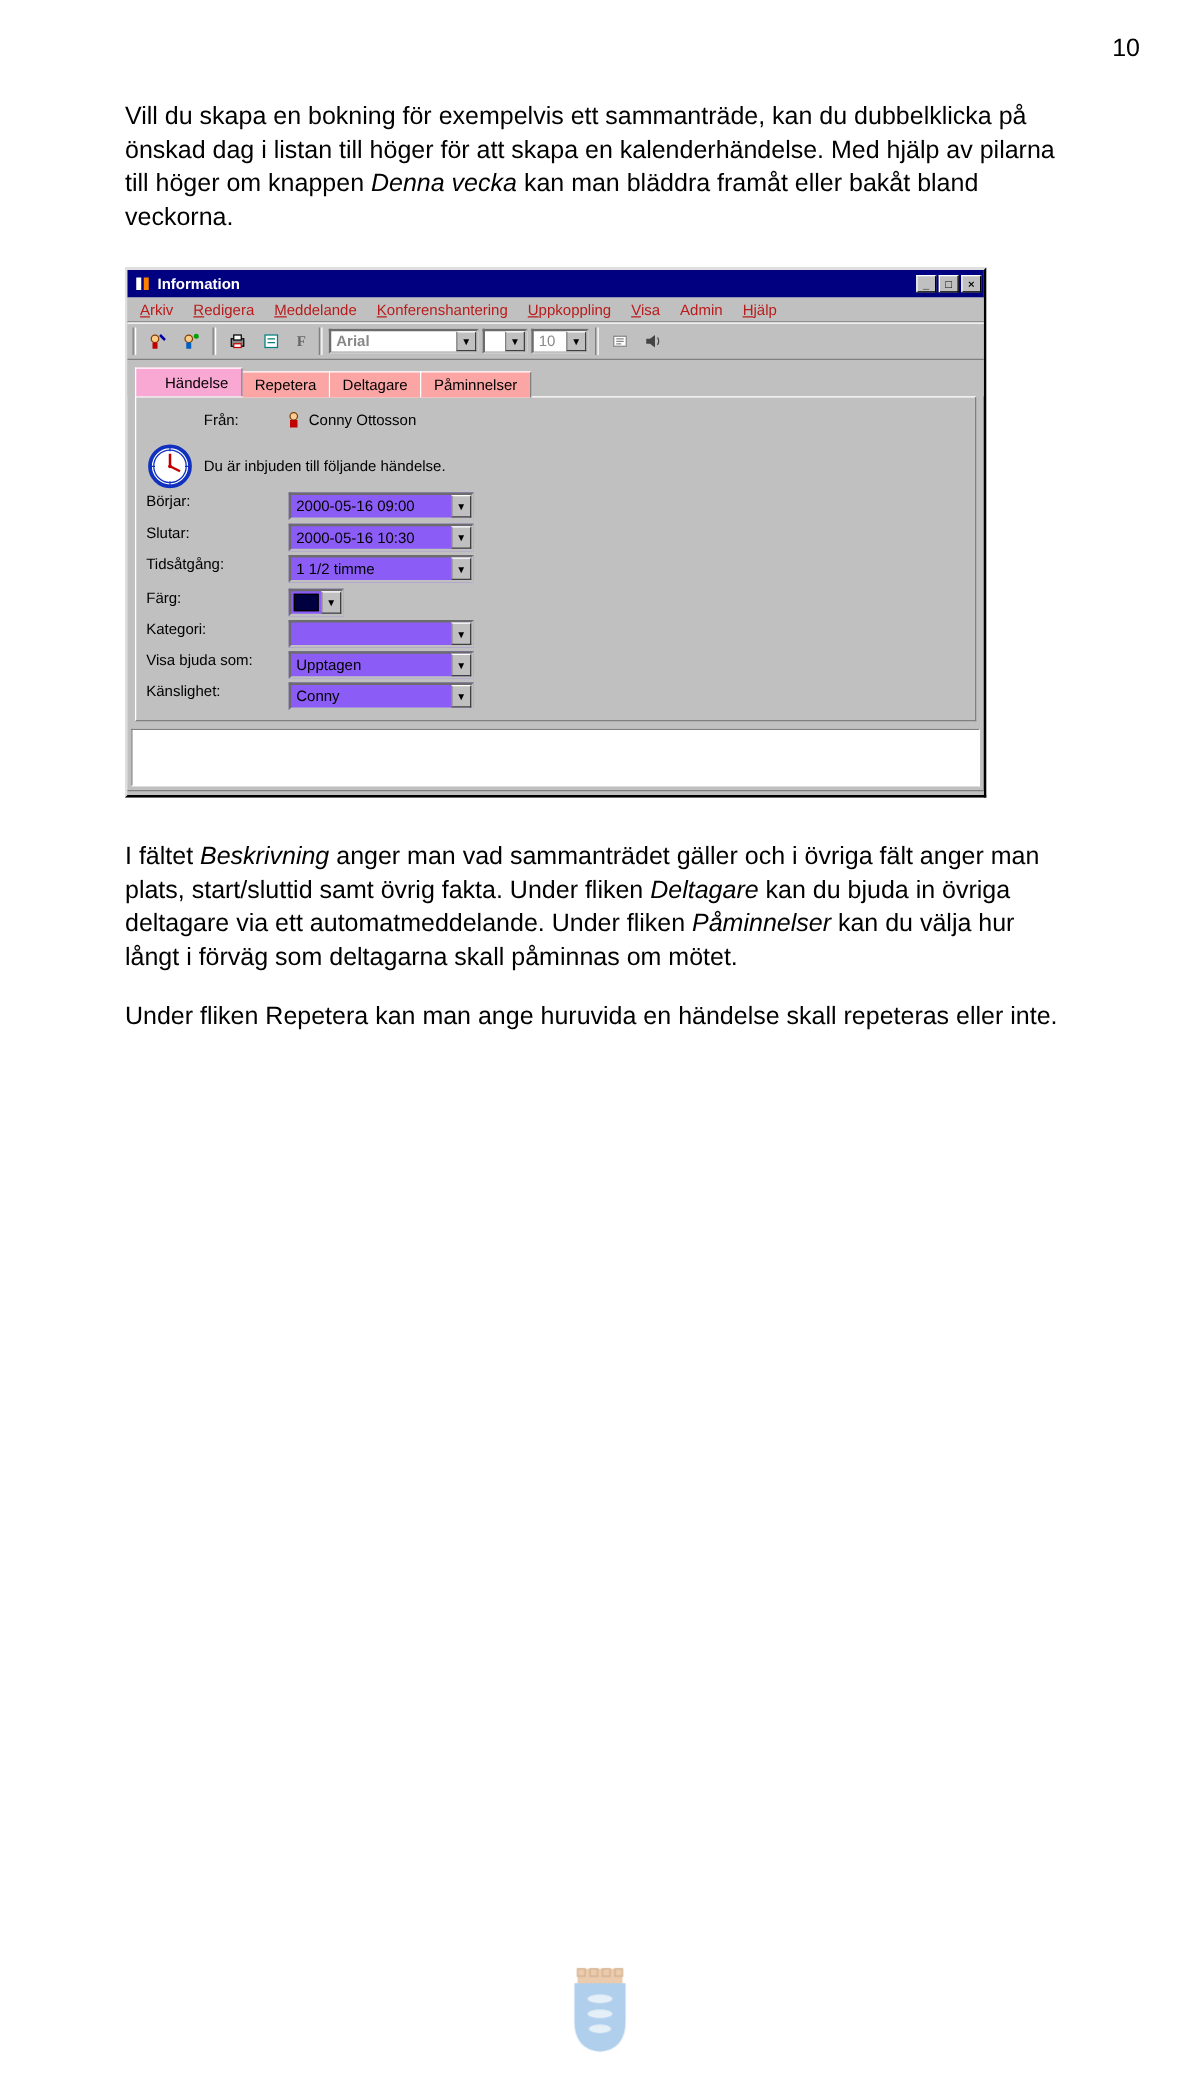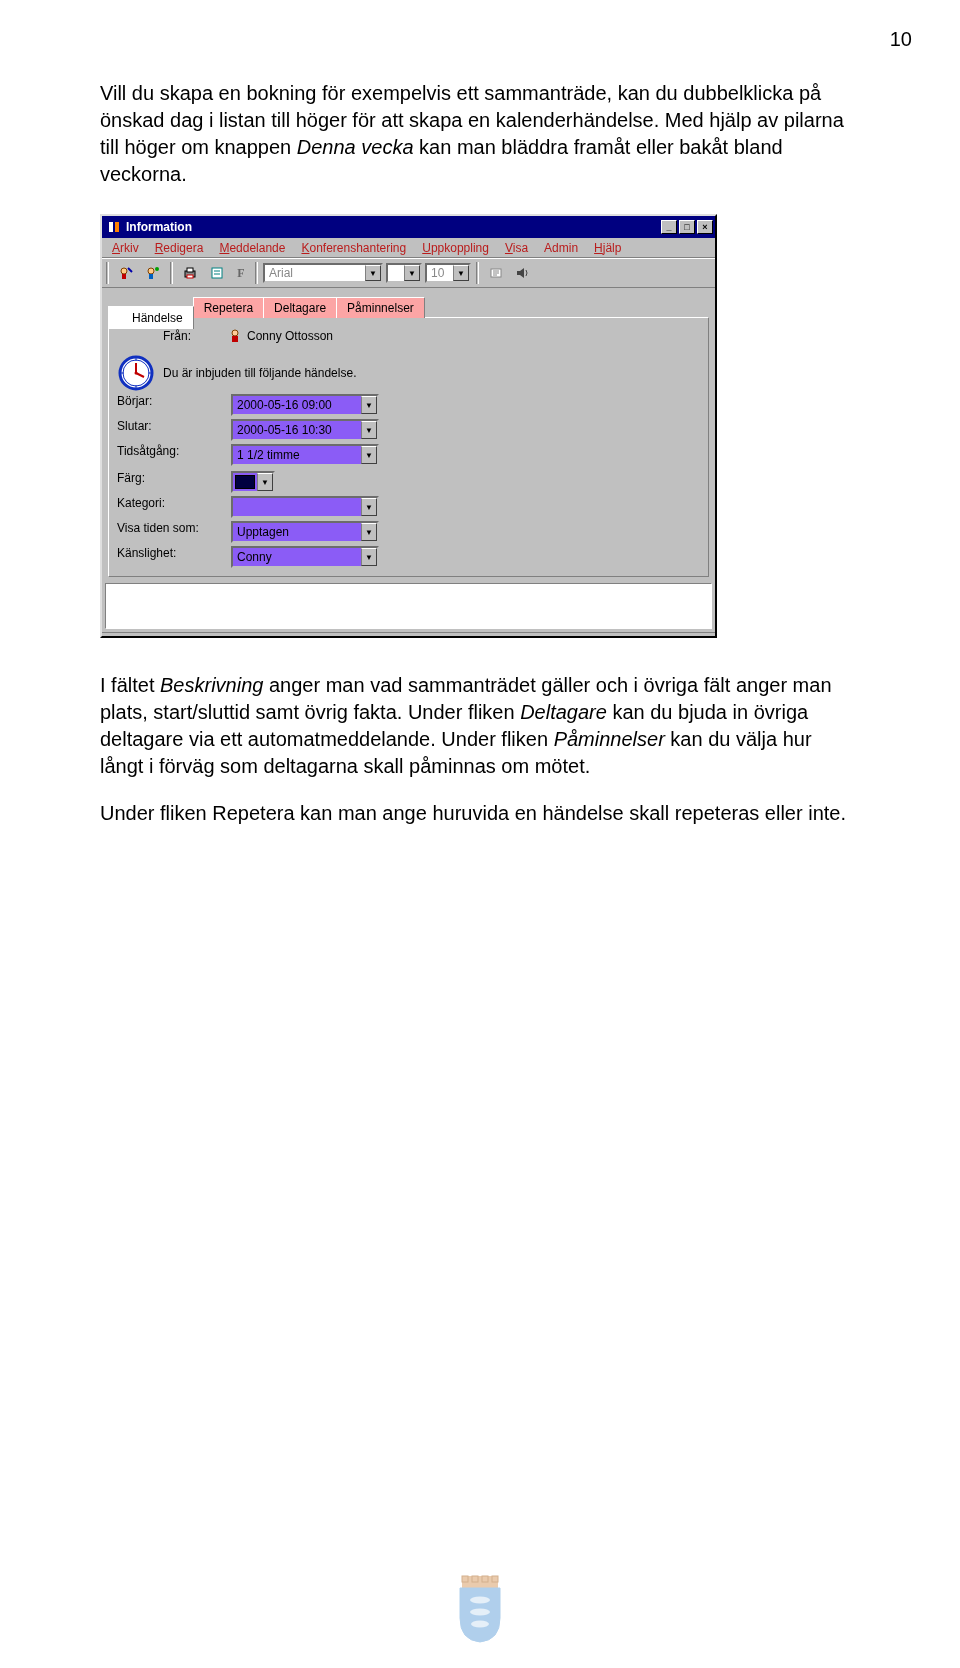--- a/index.html
+++ b/index.html
@@ -23,21 +23,21 @@
   .body-text {
     font-size: 20px;
     line-height: 1.35;
     margin-bottom: 18px;
   }
   .body-text .italic { font-style: italic; }
 
   
   .win-window {
     margin: 26px 0 34px 0;
-    width: 617px;
+    width: 689px;
     border: 2px solid #000;
     border-top-color: #dfdfdf;
     border-left-color: #dfdfdf;
     border-right-color: #000;
     border-bottom-color: #000;
     background: #c0c0c0;
     font-family: Tahoma, "MS Sans Serif", Arial, sans-serif;
     font-size: 12px;
   }
   .titlebar {
@@ -130,24 +130,24 @@
     background:#fca5a5;
     border:1px solid #808080;
     border-top-color:#fff;border-left-color:#fff;
     border-bottom:none;
     font-size:12px;
     position:relative;
     top:1px;
     margin-right:-1px;
   }
   .tab.active {
-    background:#ffffff;
+    background:#f9a8d4;
     z-index:1;
     padding-top:4px;padding-bottom:4px;
-    top:12px;
+    top:0;
     padding-left:23px;
   }
   .tabpanel {
     margin: 0 6px 6px 6px;
     background:#c0c0c0;
     border:1px solid #fff;
     border-right-color:#808080;border-bottom-color:#808080;
     padding: 6px 8px 8px 8px;
   }
   .row { display:flex; align-items:center; margin: 2px 0; }
@@ -279,21 +279,21 @@
       </span>
       <span class="tbutton">
         <svg width="16" height="16" viewBox="0 0 16 16">
             <rect x="3" y="3" width="10" height="10" fill="#fff" stroke="#008080"></rect>
             <line x1="5" y1="6" x2="11" y2="6" stroke="#008080"></line>
             <line x1="5" y1="9" x2="11" y2="9" stroke="#008080"></line>
           </svg>
       </span>
       <span class="tbutton" style="width:18px;font-weight:bold;font-family:'Times New Roman',serif;color:#666;">F</span>
       <span class="tb-divider"></span>
-      <span class="tselect" style="width:120px;color:#888;">
+      <span class="tselect" style="width:120px;color:#888;font-weight:bold;">
         <span>Arial</span>
         <span class="dd">▼</span>
       </span>
       <span class="tselect" style="width:36px;">
         <span class="dd">▼</span>
       </span>
       <span class="tselect" style="width:46px;color:#888;">
         <span>10</span>
         <span class="dd">▼</span>
       </span>
@@ -382,21 +382,21 @@
             </div>
           </div>
           <div class="field-row">
             <span class="flabel">Kategori:</span>
             <div class="combo">
               <span></span>
               <span class="dd">▼</span>
             </div>
           </div>
           <div class="field-row">
-            <span class="flabel">Visa tiden som:</span>
+            <span class="flabel">Visa bjuda som:</span>
             <div class="combo">
               <span>Upptagen</span>
               <span class="dd">▼</span>
             </div>
           </div>
           <div class="field-row">
             <span class="flabel">Känslighet:</span>
             <div class="combo">
               <span>Conny</span>
               <span class="dd">▼</span>

